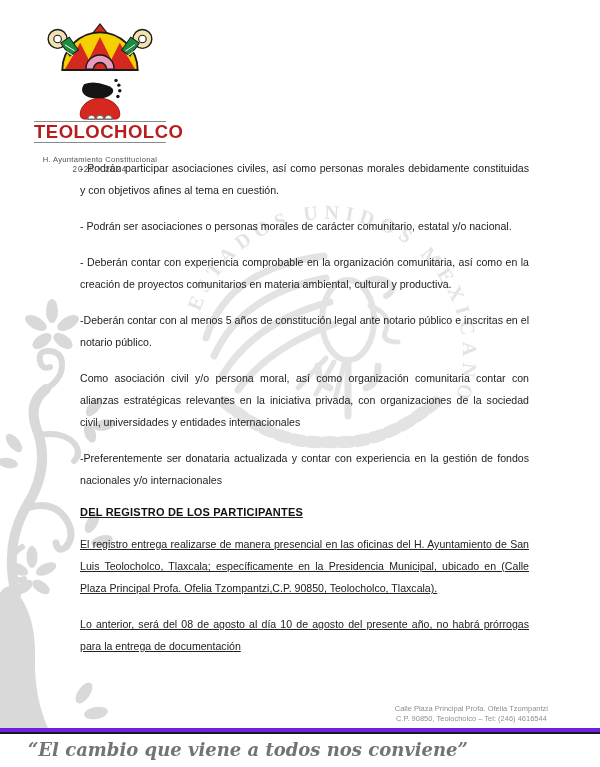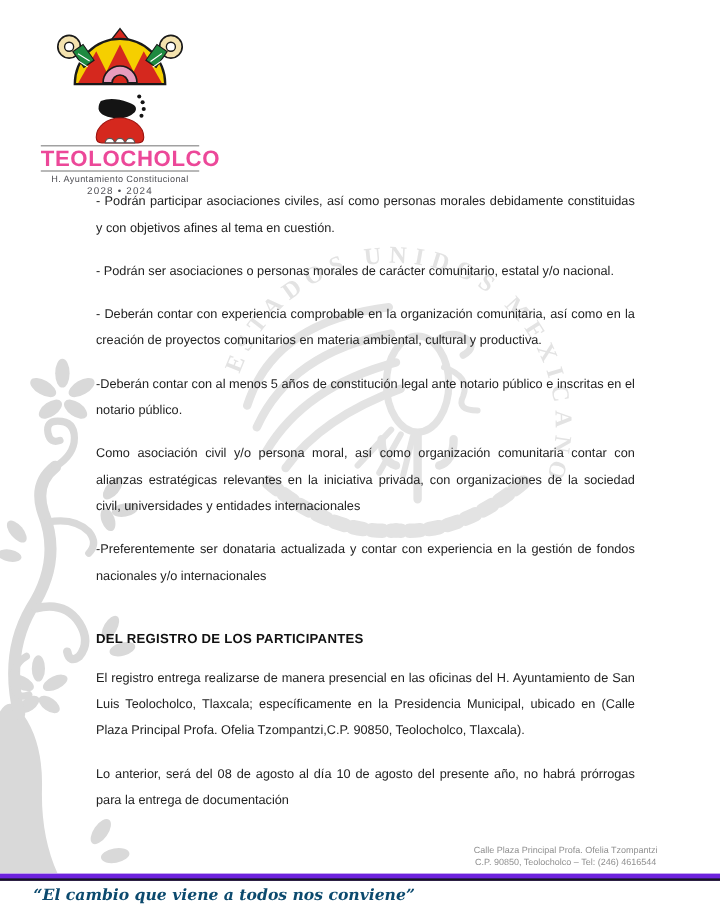--- a/index.html
+++ b/index.html
@@ -12,48 +12,48 @@
   }
   
   .tree-wm{position:absolute;left:0;top:295px;z-index:0;}
   .eagle-wm{position:absolute;left:158px;top:190px;z-index:0;}
   
   .logo{position:absolute;left:34px;top:22px;width:132px;z-index:2;text-align:center;}
   .logo-glyph{display:block;margin:0 auto;}
   .logo-rule{border-top:1.5px solid #8a8a8a;margin:1px 0;}
   .logo-title{
     font-weight:bold;font-size:18.5px;letter-spacing:0.5px;
-    color:#ec4899;line-height:18px;white-space:nowrap;
-  }
-  .logo-sub{font-size:7.6px;color:#4f4f55;margin-top:2px;letter-spacing:0.3px;}
+    color:#b91c1c;line-height:18px;white-space:nowrap;
+  }
+  .logo-sub{font-size:7.6px;color:#4f4f55;margin-top:12px;letter-spacing:0.3px;}
   .logo-years{font-size:8.2px;color:#4f4f55;margin-top:1px;letter-spacing:1px;}
   
   .content{
     position:absolute;left:80px;top:157px;width:449px;z-index:1;
     color:#222222;
   }
   .content h2{
     font-size:11px;font-weight:bold;color:#111;
     margin:0 0 15px 0;letter-spacing:0.2px;
   }
   .content p{
     font-size:10.6px;line-height:22px;margin:0 0 14px 0;
     text-align:justify;
   }
-  .sec2{margin-top:36px;}
+  .sec2{margin-top:15px;text-decoration:underline;}
   .sec3{margin-top:36px;}
   
   .footer-rule{
     position:absolute;left:0;top:728px;width:600px;height:4px;
     background:#6d22dd;border-bottom:2px solid #17171f;z-index:3;
   }
   .slogan{
     position:absolute;left:28px;top:739px;z-index:3;
     font-family:"DejaVu Serif", serif;font-style:italic;font-weight:bold;
-    font-size:13px;color:#0c4a6e;white-space:nowrap;
+    font-size:18px;color:#737373;white-space:nowrap;
   }
   .address{
     position:absolute;right:52px;top:704px;z-index:3;
     font-size:7.5px;line-height:10px;color:#8f8f8f;text-align:center;white-space:nowrap;
   }
 </style>
 </head>
 <body>
 
 <div class="page">

